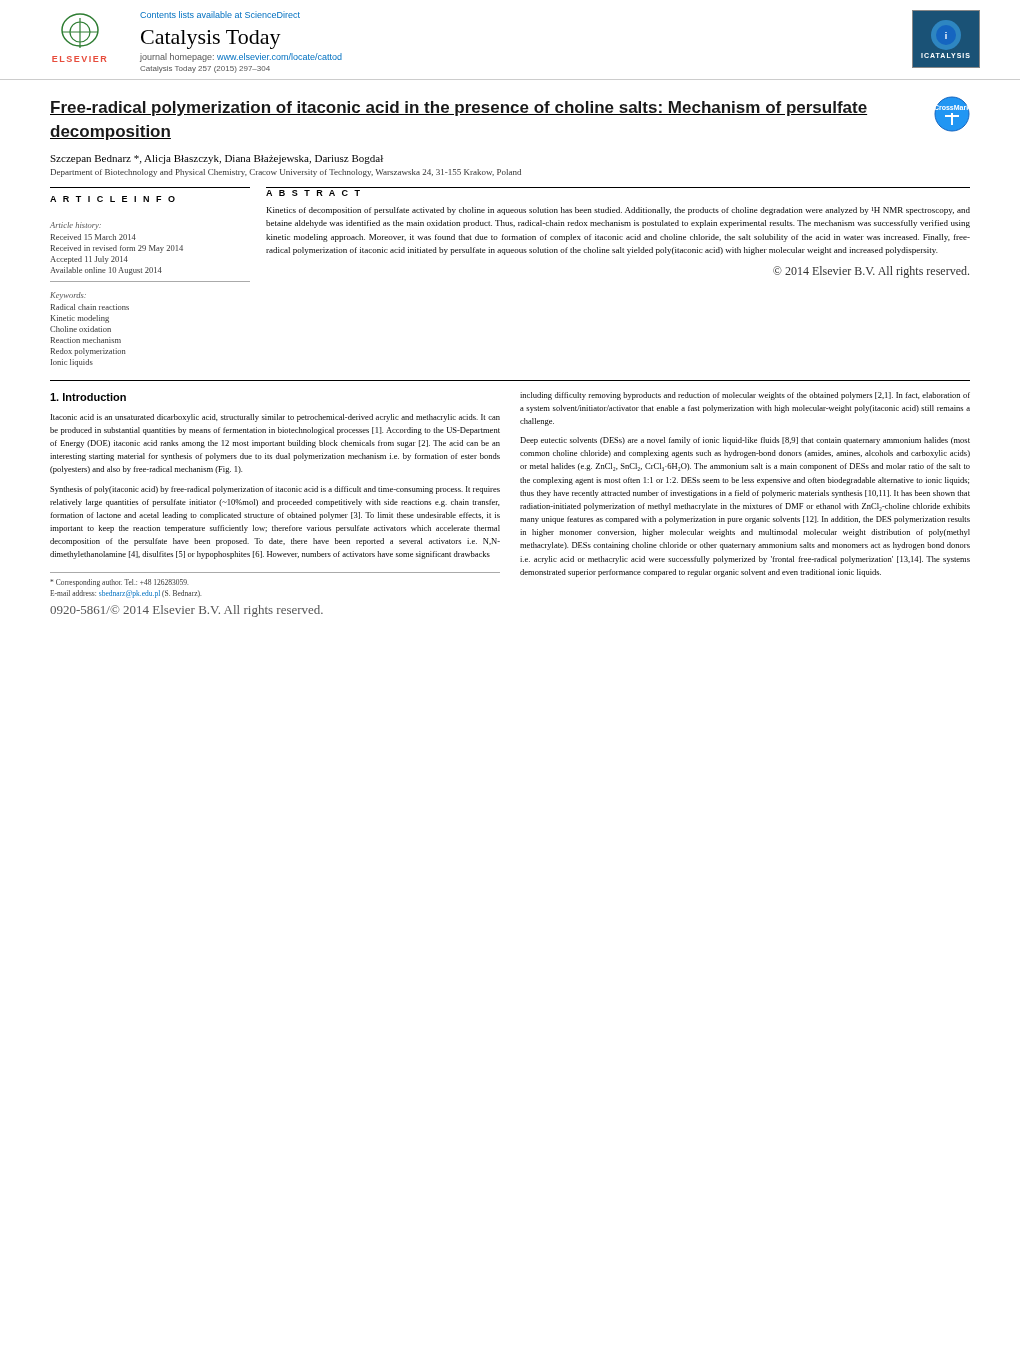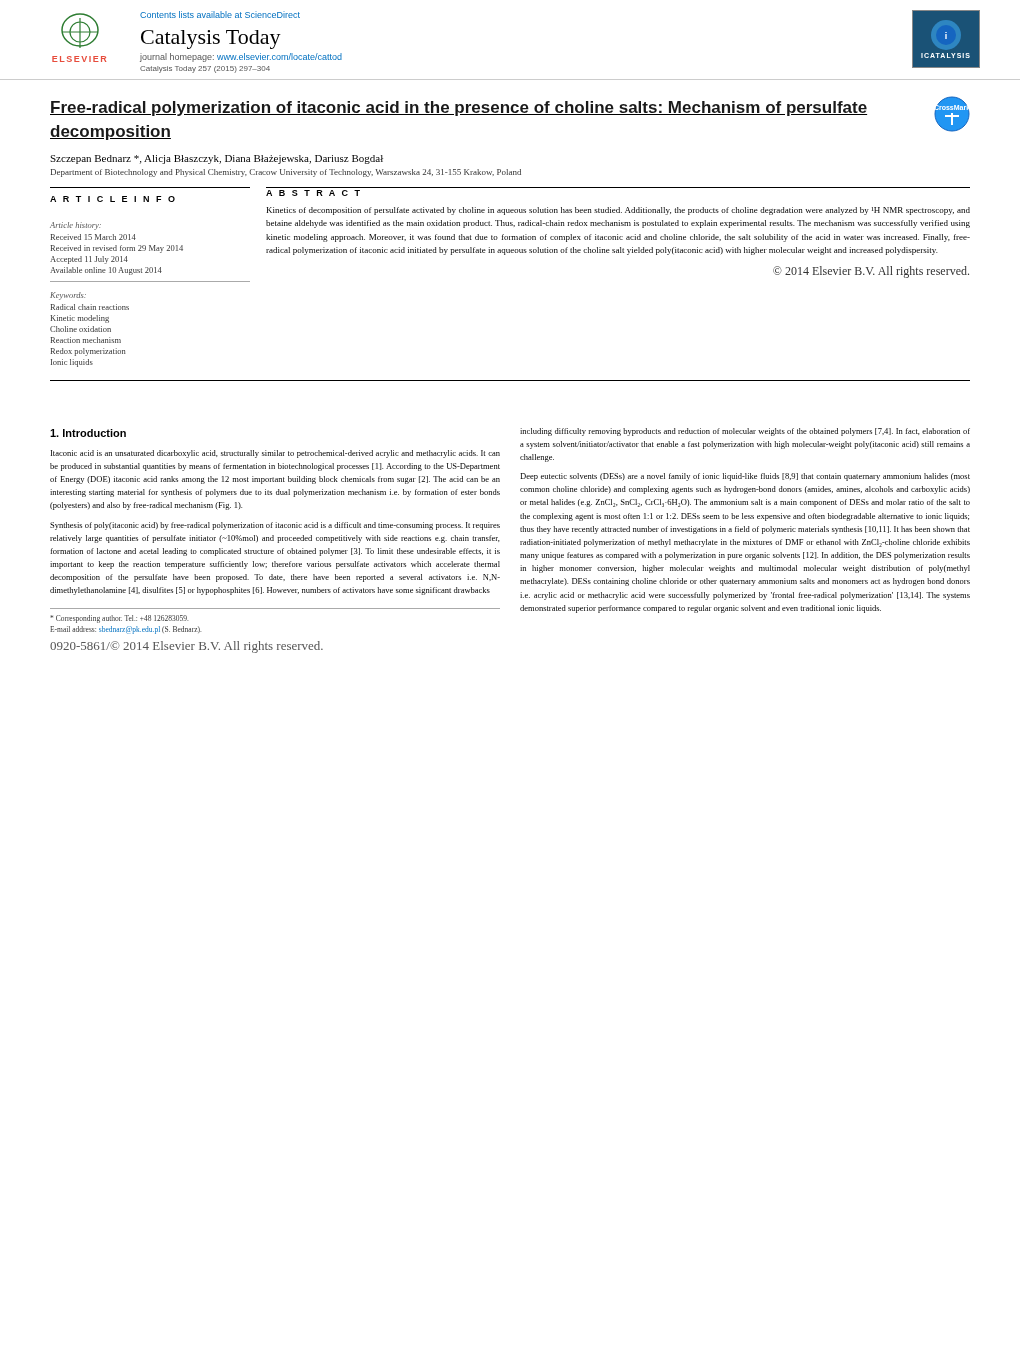--- a/index.html
+++ b/index.html
@@ -155,21 +155,20 @@
     }
     
     .body-section {
       margin-top: 12px;
       border-top: 1px solid #000;
       padding-top: 8px;
     }
     .two-col-body {
       display: flex;
       gap: 20px;
-      margin-top: 36px;
     }
     .body-col {
       flex: 1;
       font-size: 8.5px;
       line-height: 1.55;
       color: #000;
       text-align: justify;
     }
     .section-title {
       font-family: Arial, sans-serif;
@@ -351,21 +350,21 @@
             <div>
               <span>E-mail address:</span>
               <span style="color:#0070c0;">sbednarz@pk.edu.pl</span>
               <span>(S. Bednarz).</span>
             </div>
           </div>
           <div class="issn-line">0920-5861/© 2014 Elsevier B.V. All rights reserved.</div>
         </div>
 
         <div class="body-col">
-          <div class="body-para">including difficulty removing byproducts and reduction of molecular weights of the obtained polymers [7,4]. In fact, elaboration of a system solvent/initiator/activator that enable a fast polymerization with high molecular-weight poly(itaconic acid) still remains a challenge.</div>
+          <div class="body-para">including difficulty removing byproducts and reduction of molecular weights of the obtained polymers [2,1]. In fact, elaboration of a system solvent/initiator/activator that enable a fast polymerization with high molecular-weight poly(itaconic acid) still remains a challenge.</div>
           <div class="body-para">Deep eutectic solvents (DESs) are a novel family of ionic liquid-like fluids [8,9] that contain quaternary ammonium halides (most common choline chloride) and complexing agents such as hydrogen-bond donors (amides, amines, alcohols and carboxylic acids) or metal halides (e.g. ZnCl₂, SnCl₂, CrCl₃·6H₂O). The ammonium salt is a main component of DESs and molar ratio of the salt to the complexing agent is most often 1:1 or 1:2. DESs seem to be less expensive and often biodegradable alternative to ionic liquids; thus they have recently attracted number of investigations in a field of polymeric materials synthesis [10,11]. It has been shown that radiation-initiated polymerization of methyl methacrylate in the mixtures of DMF or ethanol with ZnCl₂-choline chloride exhibits many unique features as compared with a polymerization in pure organic solvents [12]. In addition, the DES polymerization results in higher monomer conversion, higher molecular weights and multimodal molecular weight distribution of poly(methyl methacrylate). DESs containing choline chloride or other quaternary ammonium salts and monomers act as hydrogen bond donors i.e. acrylic acid or methacrylic acid were successfully polymerized by 'frontal free-radical polymerization' [13,14]. The systems demonstrated superior performance compared to regular organic solvent and even traditional ionic liquids.</div>
         </div>
 
       </div>
     </div>
 
   </div>
 
 </div>
 

